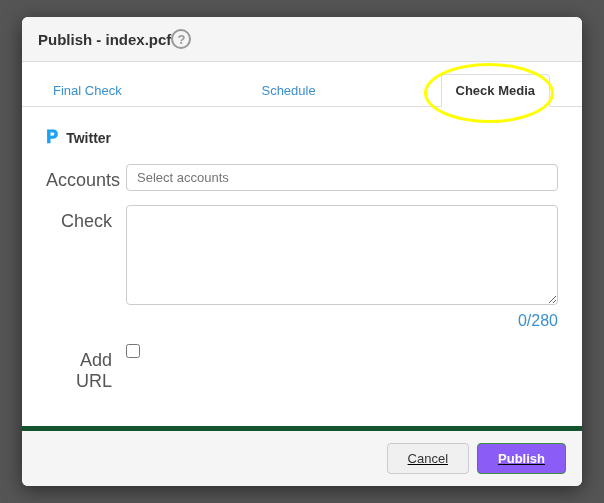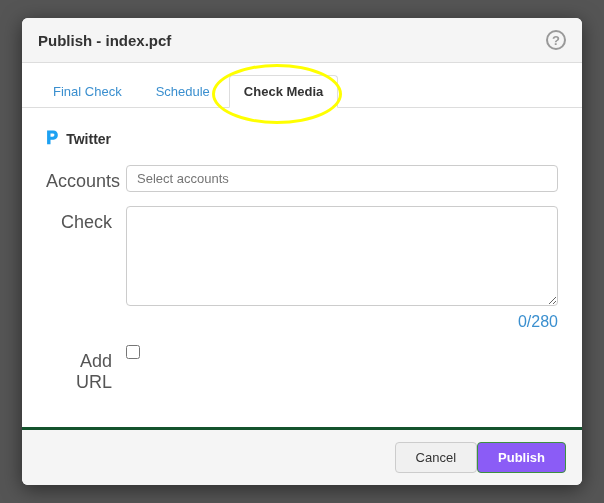--- a/index.html
+++ b/index.html
@@ -25,21 +25,20 @@
       overflow: visible;
     }
 
     .modal-header {
       background: #f5f5f5;
       border-bottom: 1px solid #ddd;
       padding: 12px 16px;
       border-radius: 6px 6px 0 0;
       display: flex;
       align-items: center;
-      justify-content: space-between;
     }
 
     .modal-title {
       font-size: 15px;
       font-weight: bold;
       color: #333;
     }
 
     .help-icon {
       width: 20px;
@@ -51,23 +50,24 @@
       justify-content: center;
       color: #999;
       font-weight: bold;
       font-size: 13px;
       cursor: pointer;
     }
 
     .tabs {
       display: flex;
       align-items: center;
-      padding: 12px 20px 0 16px;
+      padding: 12px 32px 0 16px;
       border-bottom: 1px solid #ddd;
       gap: 4px;
+      justify-content: space-between;
     }
 
     .tab {
       padding: 8px 14px;
       cursor: pointer;
       font-size: 13px;
       color: #3a8fcf;
       border: 1px solid transparent;
       border-radius: 4px 4px 0 0;
       margin-bottom: -1px;
@@ -169,26 +169,27 @@
     }
 
     .add-url-checkbox {
       width: 14px;
       height: 14px;
       cursor: pointer;
     }
 
     .modal-footer {
       background: #f5f5f5;
-      border-top: 3px solid #14532d;
+      border-top: 5px solid #14532d;
       padding: 12px 16px;
       display: flex;
       justify-content: flex-end;
-      gap: 0;
+      gap: 8px;
       border-radius: 0 0 6px 6px;
+      text-decoration: underline;
     }
 
     .btn {
       padding: 7px 20px;
       border-radius: 4px;
       font-size: 13px;
       cursor: pointer;
       border: 1px solid transparent;
     }
 

